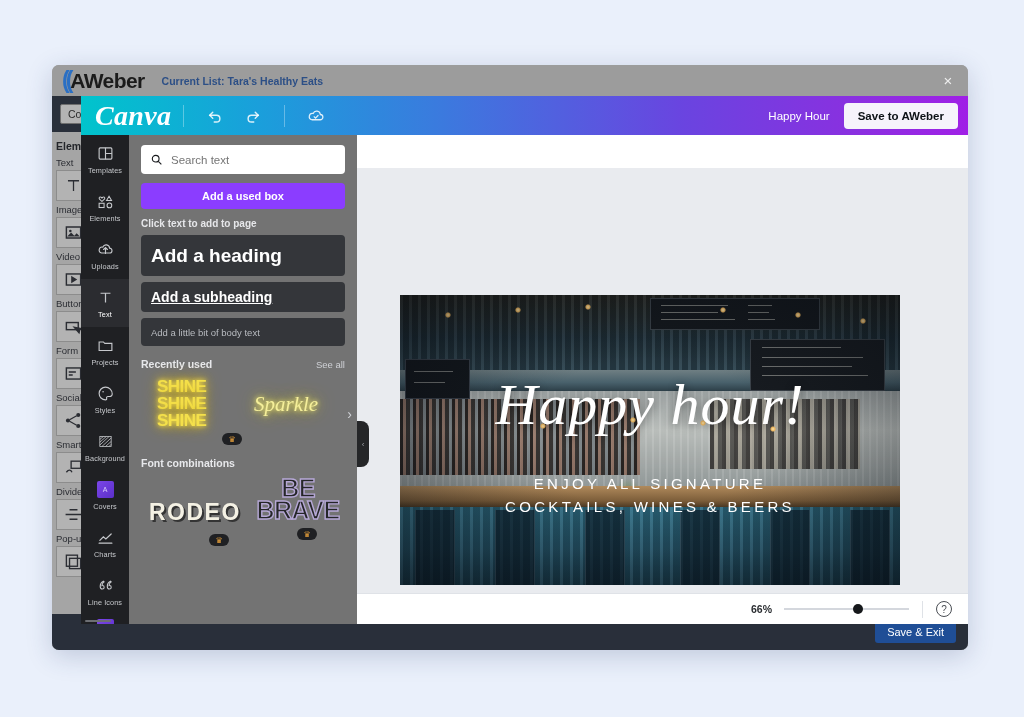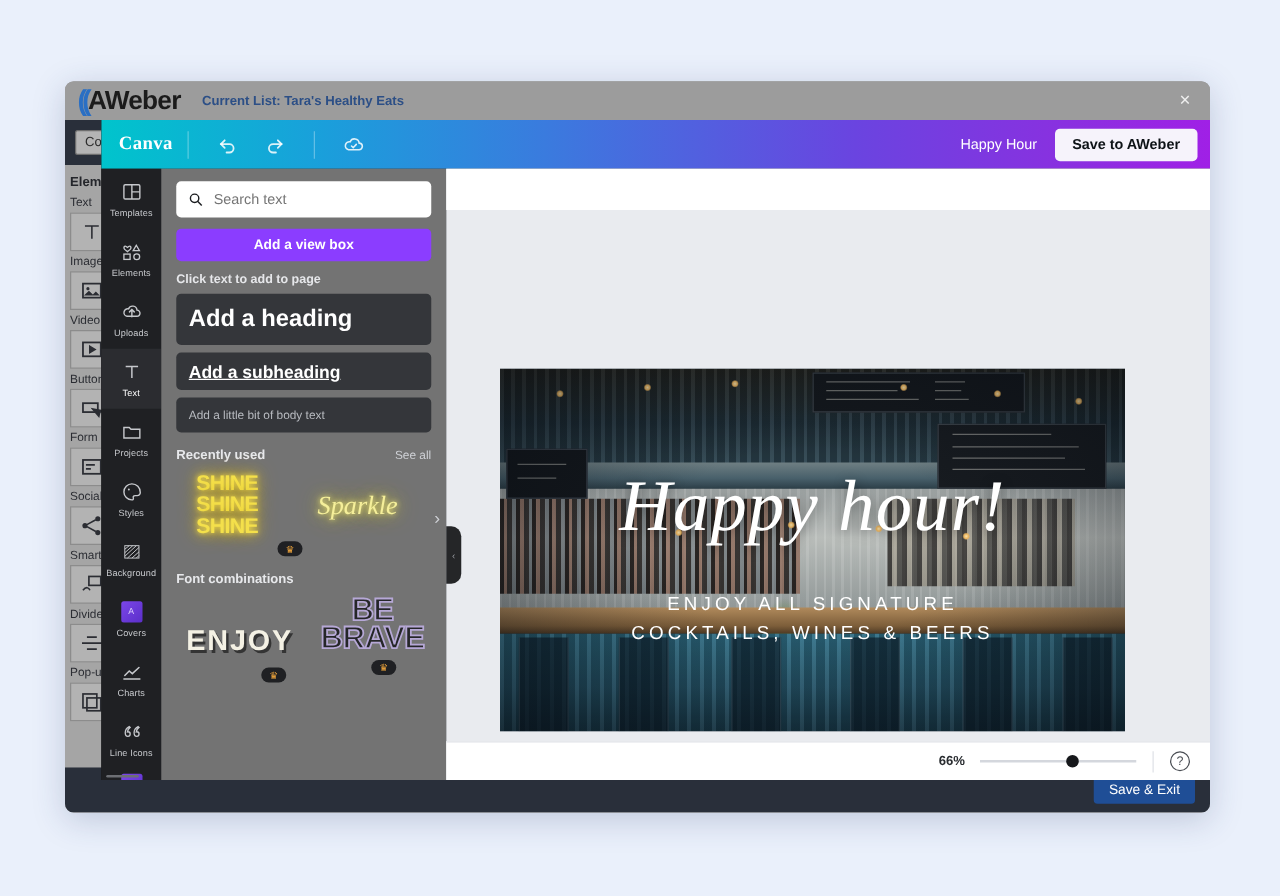--- a/index.html
+++ b/index.html
@@ -123,22 +123,22 @@
 
   
   .cv-header {
     position: absolute; left: 0; top: 0; width: 100%; height: 39px;
     background: linear-gradient(90deg,#00c4cc 0%,#1a9fdb 20%,#3a7bde 40%,#6a44e0 68%,#8b2fe0 88%,#a020e6 100%);
     display: flex; align-items: center;
   }
   .cv-logo {
     margin-left: 14px;
     font-family: "Liberation Serif", serif;
-    font-weight: bold;
-    font-size: 15px; color: #fff; letter-spacing: .3px;
+    font-style: italic; font-weight: bold;
+    font-size: 28px; color: #fff; letter-spacing: .3px;
   }
   .cv-sep { width: 1px; height: 22px; background: rgba(255,255,255,.32); margin: 0 12px; }
   .cv-ico {
     width: 24px; height: 24px; margin: 0 7px;
     display: flex; align-items: center; justify-content: center;
     color: rgba(255,255,255,.85); cursor: pointer;
   }
   .cv-ico svg { width: 18px; height: 18px; }
   .cv-right { position: absolute; right: 10px; top: 0; height: 39px; display: flex; align-items: center; }
   .cv-docname { color: #fff; font-size: 11.5px; margin-right: 14px; cursor: pointer; }
@@ -619,21 +619,21 @@
 
     <div class="cv-panel">
       <div class="cv-search">
         <svg viewBox="0 0 24 24" fill="none" stroke="currentColor" stroke-width="2.1">
             <circle cx="10.5" cy="10.5" r="6.2"></circle>
             <path d="M15.3 15.3L21 21"></path>
           </svg>
         <input type="text" placeholder="Search text" style="">
       </div>
 
-      <div class="cv-addbox">Add a view box</div>
+      <div class="cv-addbox">Add a used box</div>
 
       <div class="cv-hint">Click text to add to page</div>
 
       <div class="cv-textopt h">Add a heading</div>
       <div class="cv-textopt sh">Add a subheading</div>
       <div class="cv-textopt bd">Add a little bit of body text</div>
 
       <div class="cv-sectionrow">
         <span class="t">Recently used</span>
         <span class="a">See all</span>
@@ -653,21 +653,21 @@
         </div>
         <span class="cv-arrow">›</span>
       </div>
 
       <div class="cv-sectionrow" style="margin-top:28px;">
         <span class="t">Font combinations</span>
       </div>
 
       <div class="cv-thumbs" style="margin-top:30px; padding-left:8px;">
         <div class="cv-thumb" style="width:95px;">
-          <div class="fc-rodeo">ENJOY</div>
+          <div class="fc-rodeo">RODEO</div>
           <span class="crown" style="bottom:-20px; right:14px;">♛</span>
         </div>
         <div class="cv-thumb" style="width:95px; margin-left:8px; margin-top:-22px;">
           <div class="fc-bebrave">
             <div>BE</div>
             <div>BRAVE</div>
           </div>
           <span class="crown" style="bottom:-19px; right:28px;">♛</span>
         </div>
       </div>

